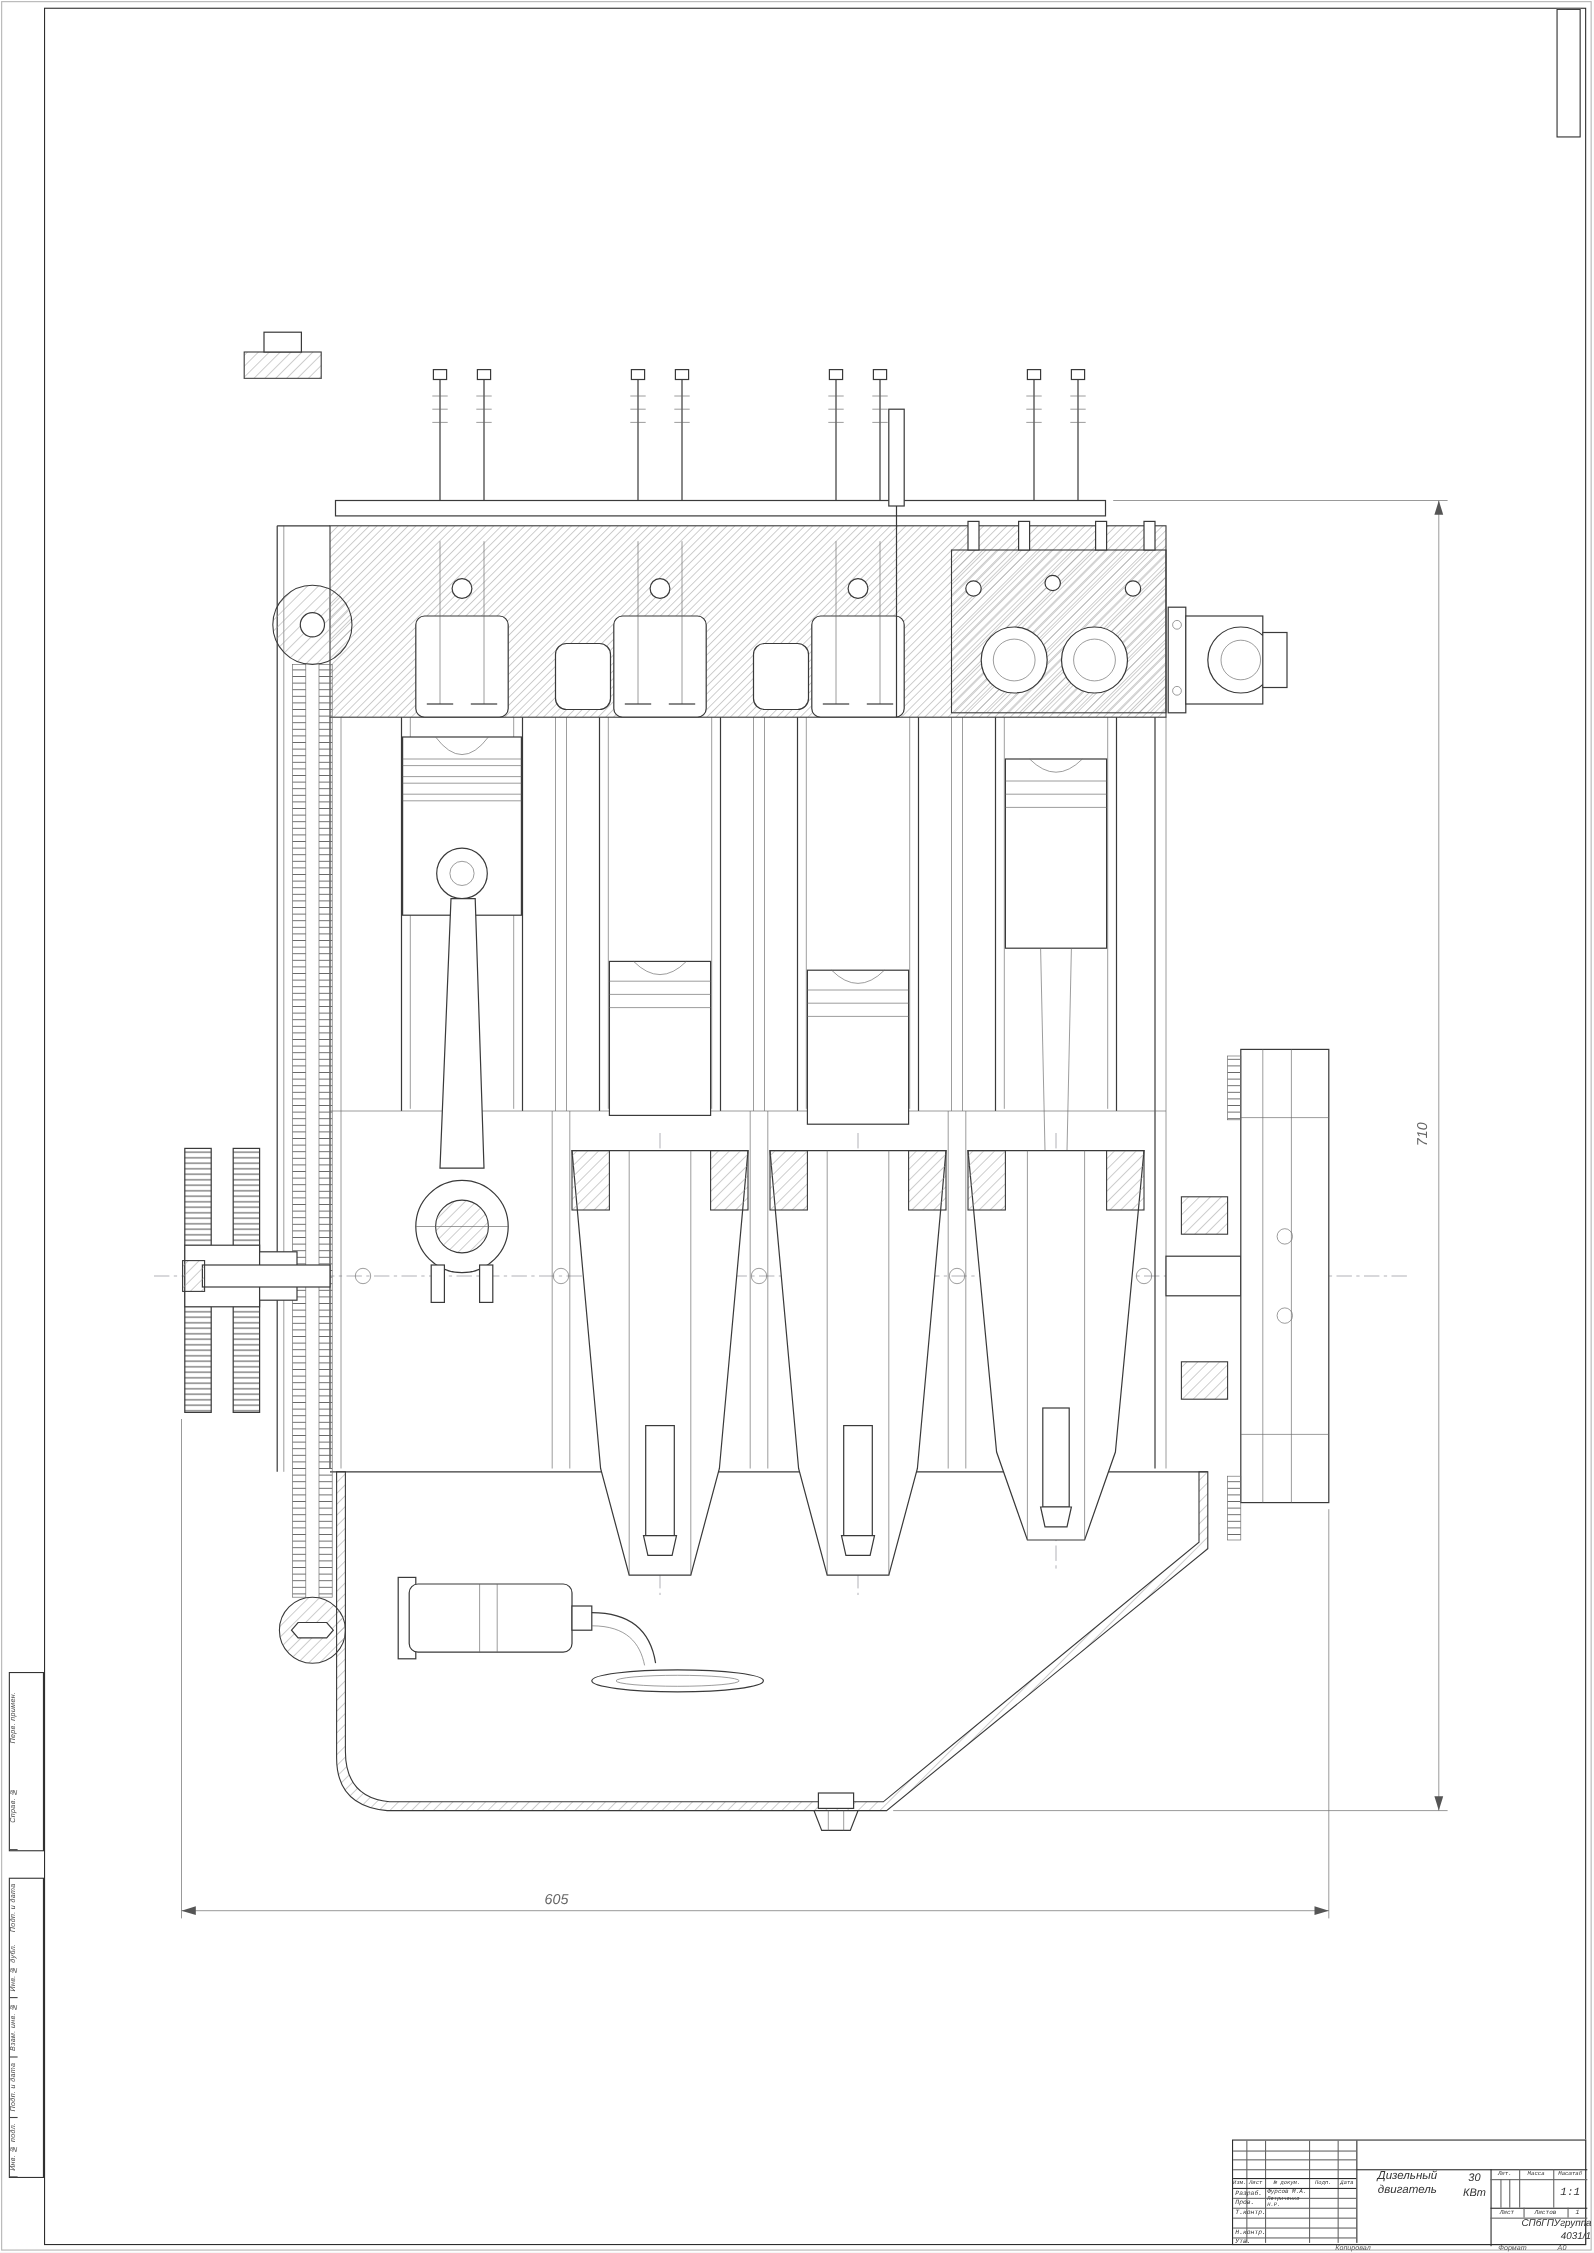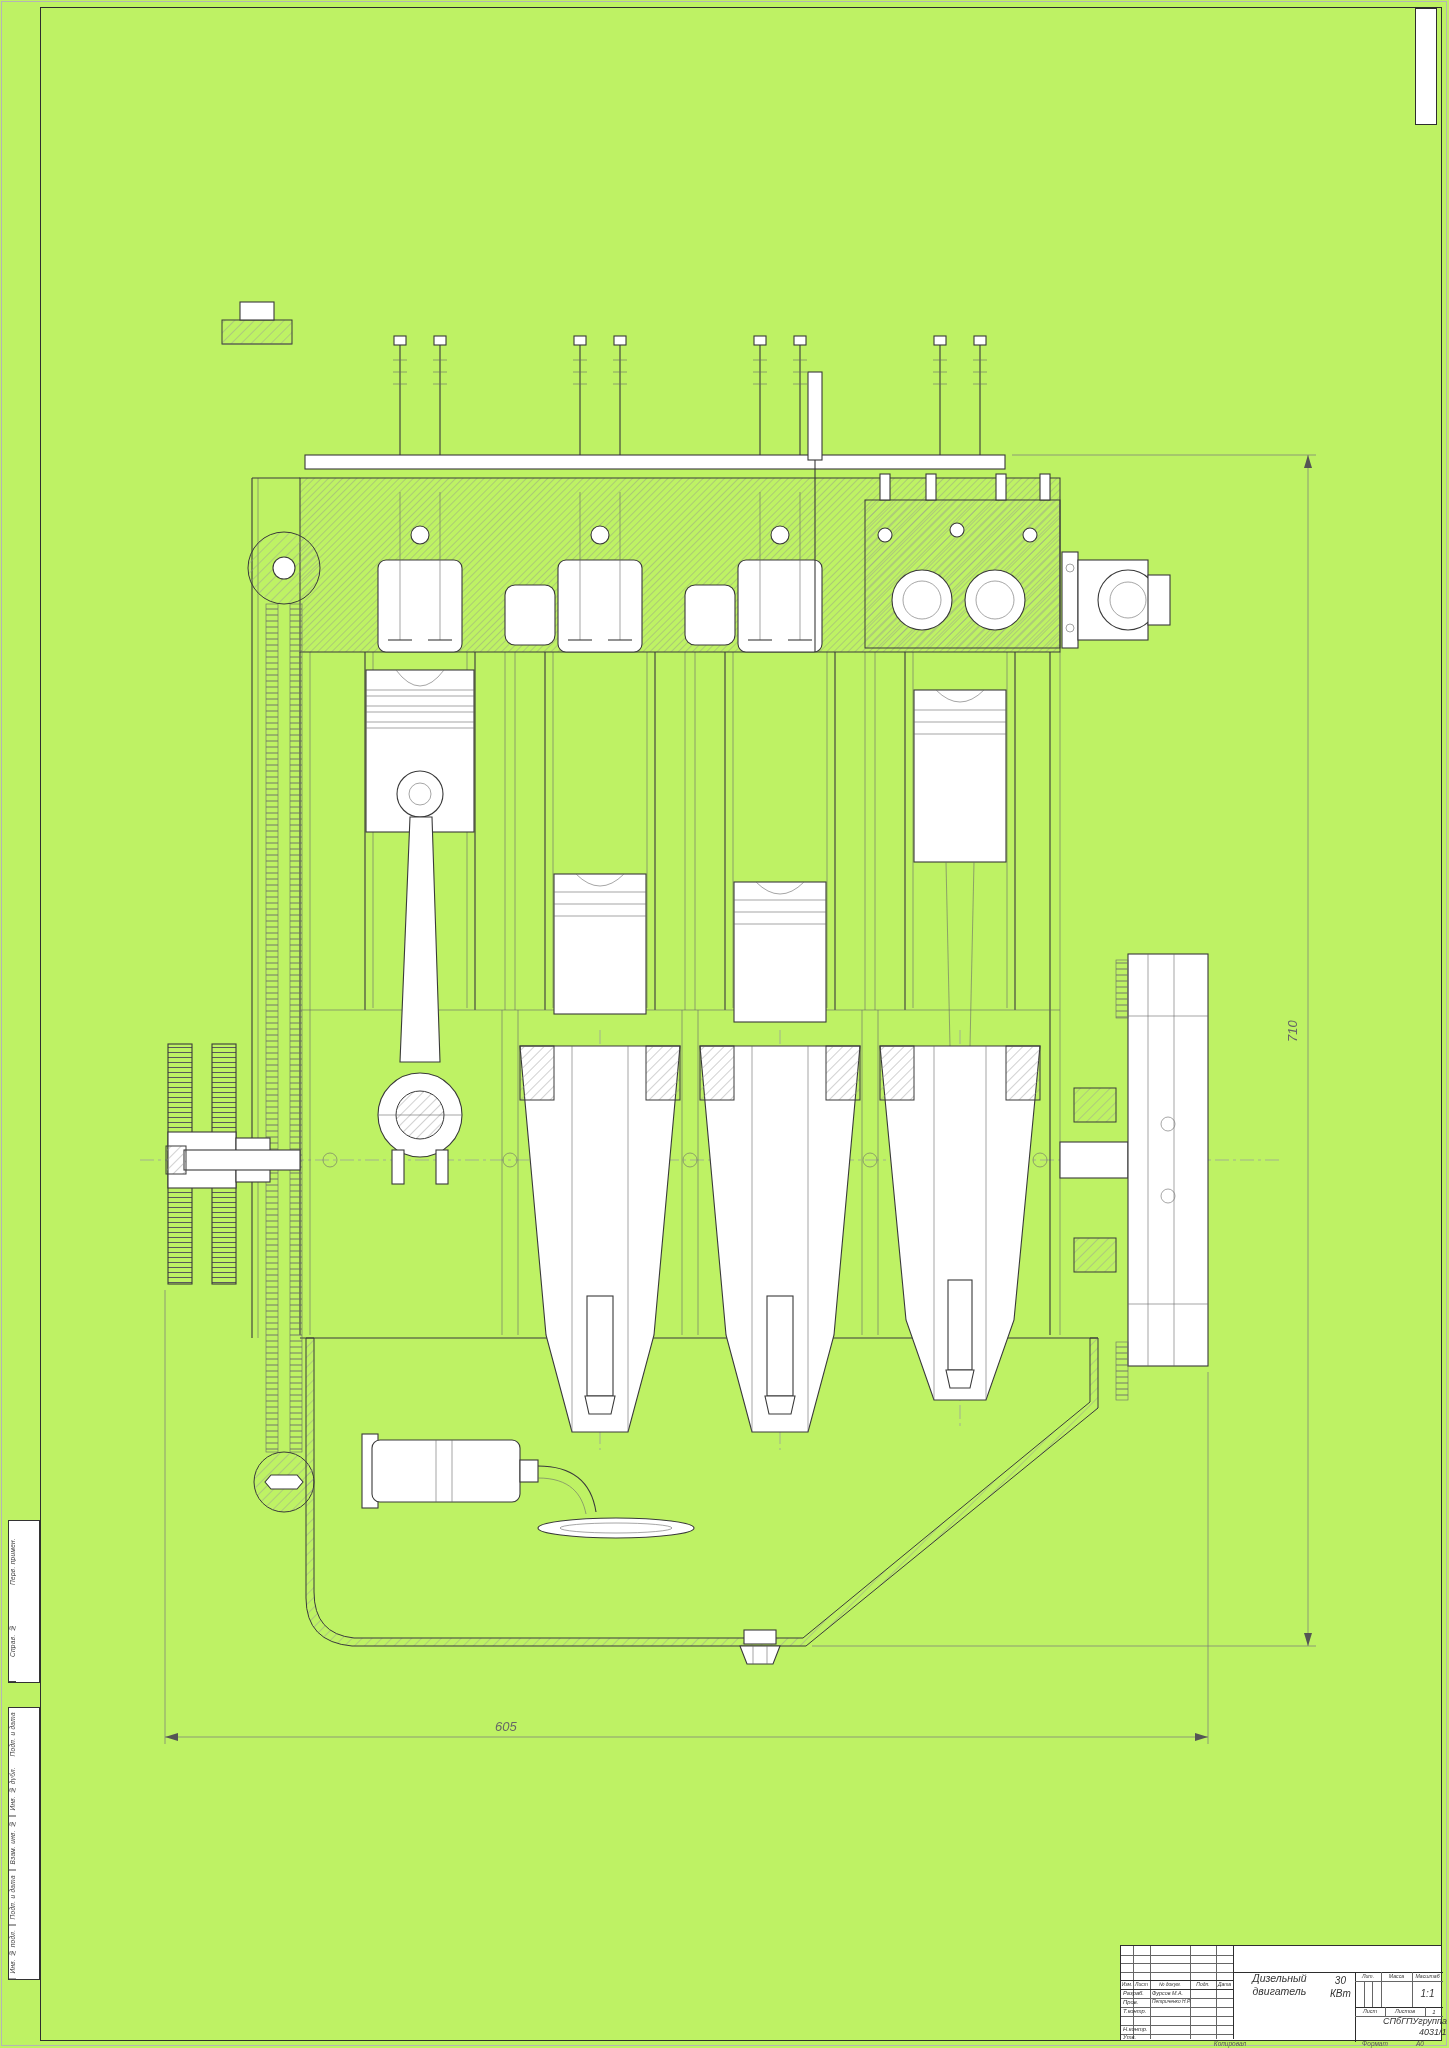--- a/index.html
+++ b/index.html
@@ -1,36 +1,36 @@
 <!DOCTYPE html>
 <html><head>
 <meta charset="utf-8">
 <style>
   html,body{margin:0;padding:0;background:#e8e8e8;}
-  .page{position:relative;width:1449px;height:2048px;background:#bef264;overflow:hidden;
+  .page{position:relative;width:1449px;height:2048px;background:#ffffff;overflow:hidden;
         font-family:"Liberation Sans",sans-serif;color:#2e2e2e;}
   .outer-edge{position:absolute;left:1px;top:1px;right:2px;bottom:2px;border:1px solid #b5b5b5;}
   .frame{position:absolute;left:40px;top:7px;width:1402px;height:2034px;border:1.8px solid #2e2e2e;box-sizing:border-box;}
   .corner-box{position:absolute;left:1415px;top:8px;width:22px;height:117px;border:1.3px solid #2e2e2e;box-sizing:border-box;background:#fff;}
   svg{position:absolute;left:0;top:0;}
   
   .stamp{position:absolute;left:8px;width:32px;border:1.2px solid #333;box-sizing:border-box;background:#fff;}
   .stamp-cell{position:relative;display:flex;align-items:center;justify-content:center;
               writing-mode:vertical-rl;transform:rotate(180deg);
               font-style:italic;font-size:6.5px;color:#444;letter-spacing:.3px;overflow:hidden;}
   .stamp-cell + .stamp-cell{border-top:1px solid #444;}
   
   .tb{position:absolute;left:1120px;top:1945px;width:322px;height:96px;border:1.6px solid #2e2e2e;
       box-sizing:border-box;background:#fff;font-style:italic;color:#333;}
   .abs{position:absolute;box-sizing:border-box;}
   .vl{position:absolute;top:0;width:0;border-left:1px solid #666;}
   .vlh{position:absolute;top:0;width:0;border-left:1.4px solid #2e2e2e;}
   .hl{position:absolute;height:0;border-top:1px solid #666;}
   .hlh{position:absolute;height:0;border-top:1.4px solid #2e2e2e;}
-  .cellt{position:absolute;display:flex;align-items:center;justify-content:center;text-align:center;line-height:1;}
+  .cellt{position:absolute;display:flex;align-items:center;justify-content:center;line-height:1;font-family:Liberation Mono, monospace;}
   .cl-left{justify-content:flex-start;padding-left:2px;}
   .tb-title{font-size:10.5px;line-height:1.25;text-align:center;display:flex;flex-direction:row;justify-content:center;}
   .ftxt{position:absolute;top:2041px;height:7px;font-style:italic;font-size:6.5px;color:#555;
         display:flex;align-items:center;justify-content:center;line-height:1;}
 </style>
 </head>
 <body>
 
 <div class="page">
 

